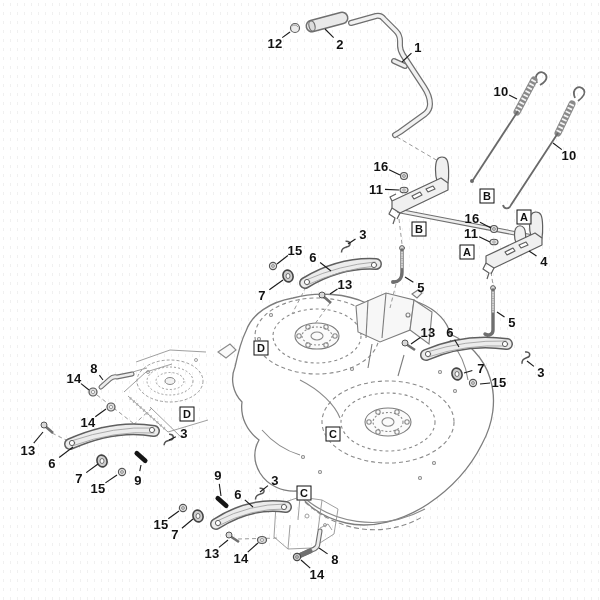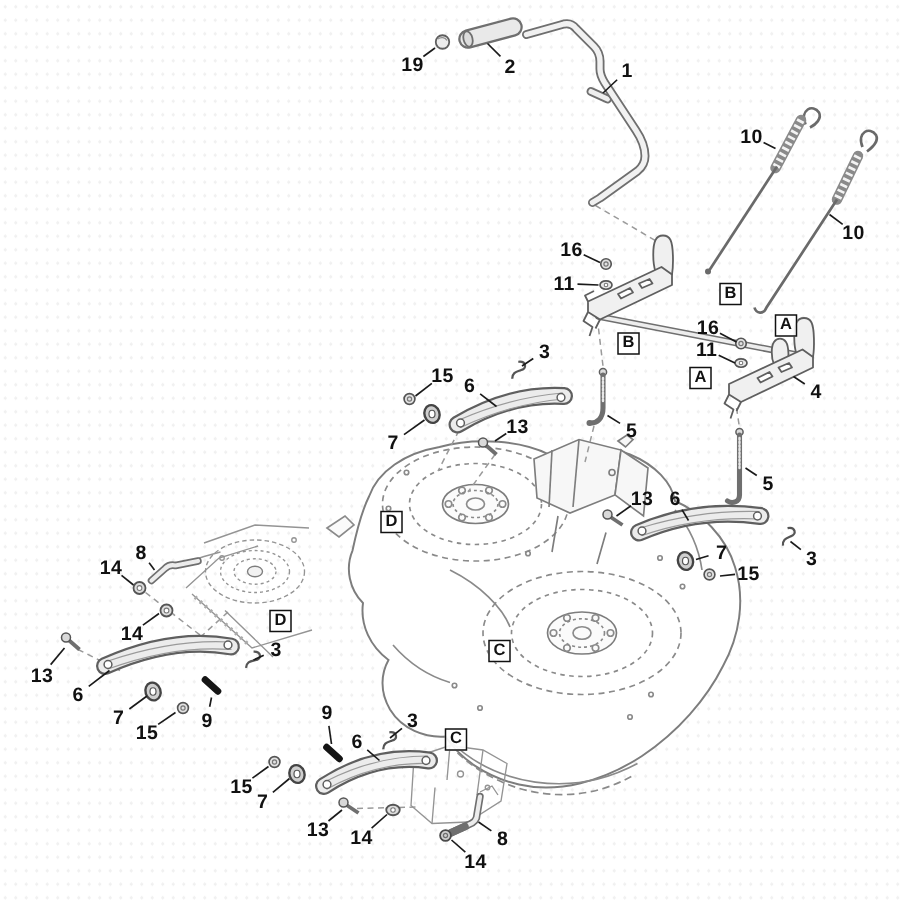--- a/index.html
+++ b/index.html
@@ -374,21 +374,21 @@
         <line x1="168.29611305559894" y1="518.7305850154007" x2="179" y2="511" stroke="#1a1a1a" stroke-width="1.1"></line>
         <line x1="181.91399151637637" y1="528.2383404030197" x2="193" y2="519" stroke="#1a1a1a" stroke-width="1.1"></line>
         <line x1="218.98502600104638" y1="547.3246663741498" x2="228" y2="540" stroke="#1a1a1a" stroke-width="1.1"></line>
         <line x1="247.74854069828584" y1="552.0454052662184" x2="258" y2="543" stroke="#1a1a1a" stroke-width="1.1"></line>
         <line x1="327.5836226822057" y1="553.9012405940164" x2="319" y2="548" stroke="#1a1a1a" stroke-width="1.1"></line>
         <line x1="310.2268097476381" y1="568.0734585291833" x2="301" y2="560" stroke="#1a1a1a" stroke-width="1.1"></line>
       </g>
   </svg>
 
   <div id="callout-layer">
-      <div class="callout" style="left: 275px; top: 43px;">19</div>
+      <div class="callout" style="left: 275px; top: 43px;">12</div>
       <div class="callout" style="left: 340px; top: 44px;">2</div>
       <div class="callout" style="left: 418px; top: 47px;">1</div>
       <div class="callout" style="left: 501px; top: 91px;">10</div>
       <div class="callout" style="left: 569px; top: 155px;">10</div>
       <div class="callout" style="left: 381px; top: 166px;">16</div>
       <div class="callout" style="left: 376px; top: 189px;">11</div>
       <div class="callout" style="left: 363px; top: 234px;">3</div>
       <div class="callout" style="left: 295px; top: 250px;">15</div>
       <div class="callout" style="left: 313px; top: 257px;">6</div>
       <div class="callout" style="left: 345px; top: 284px;">13</div>

